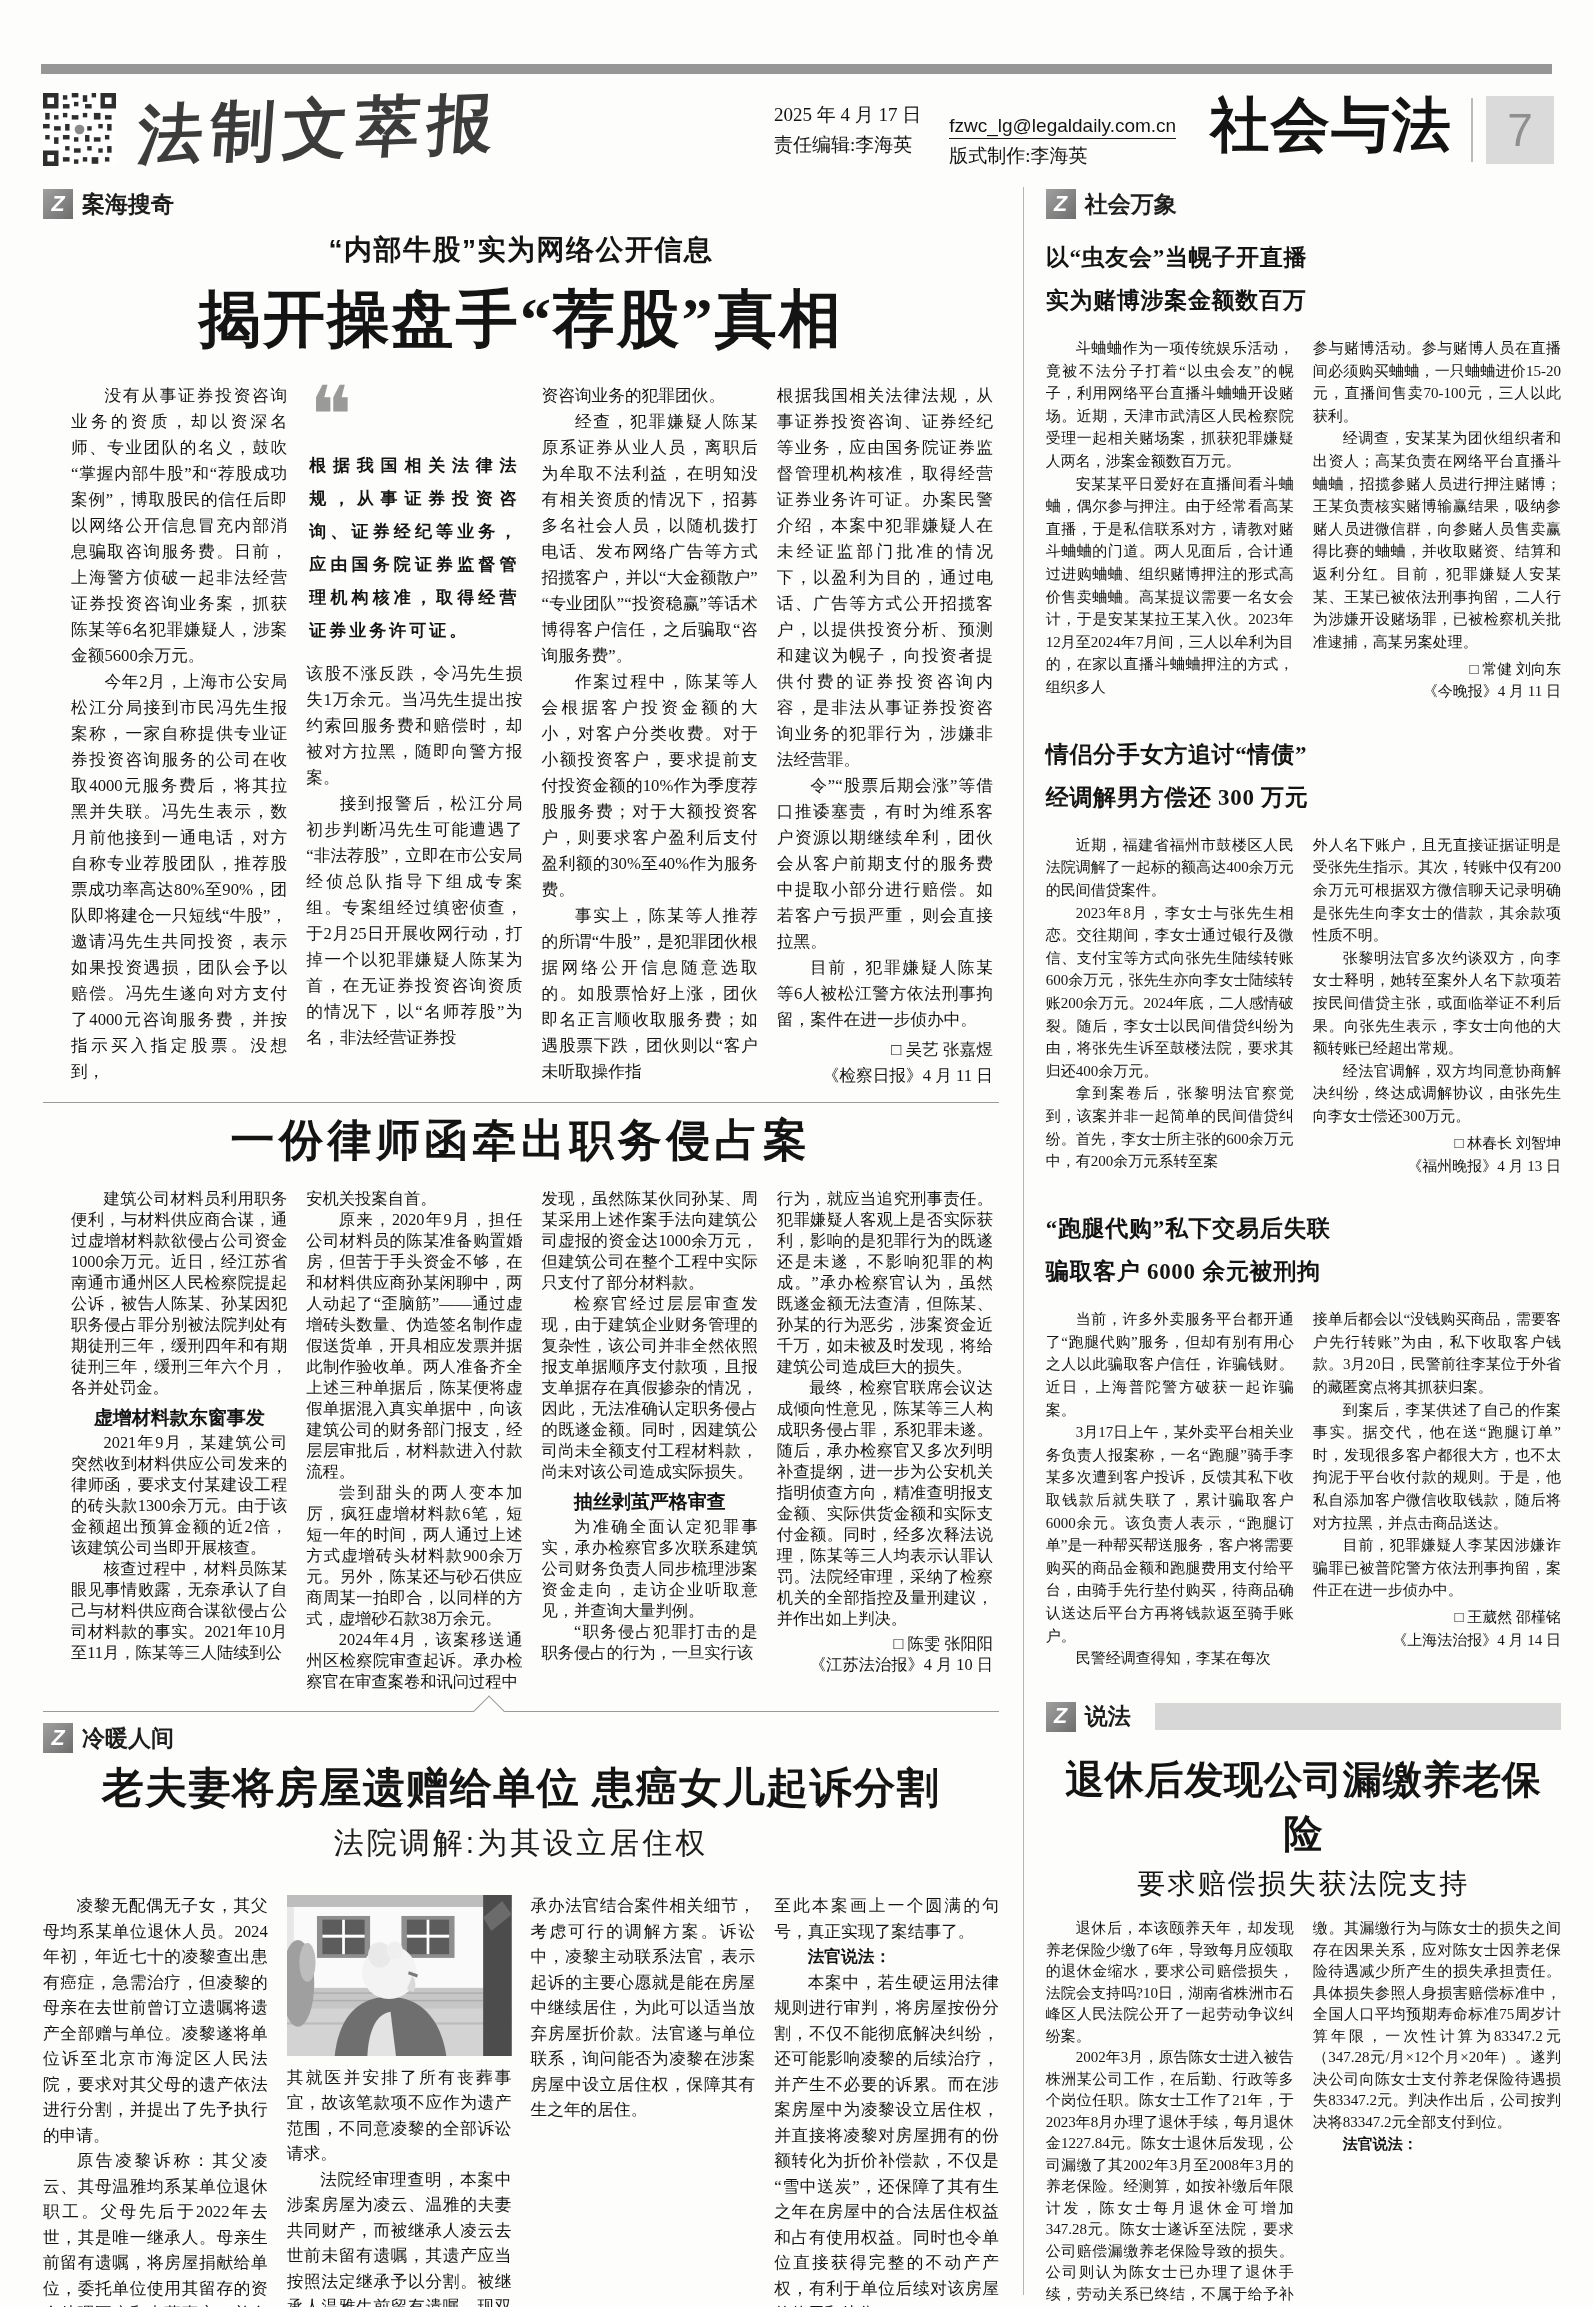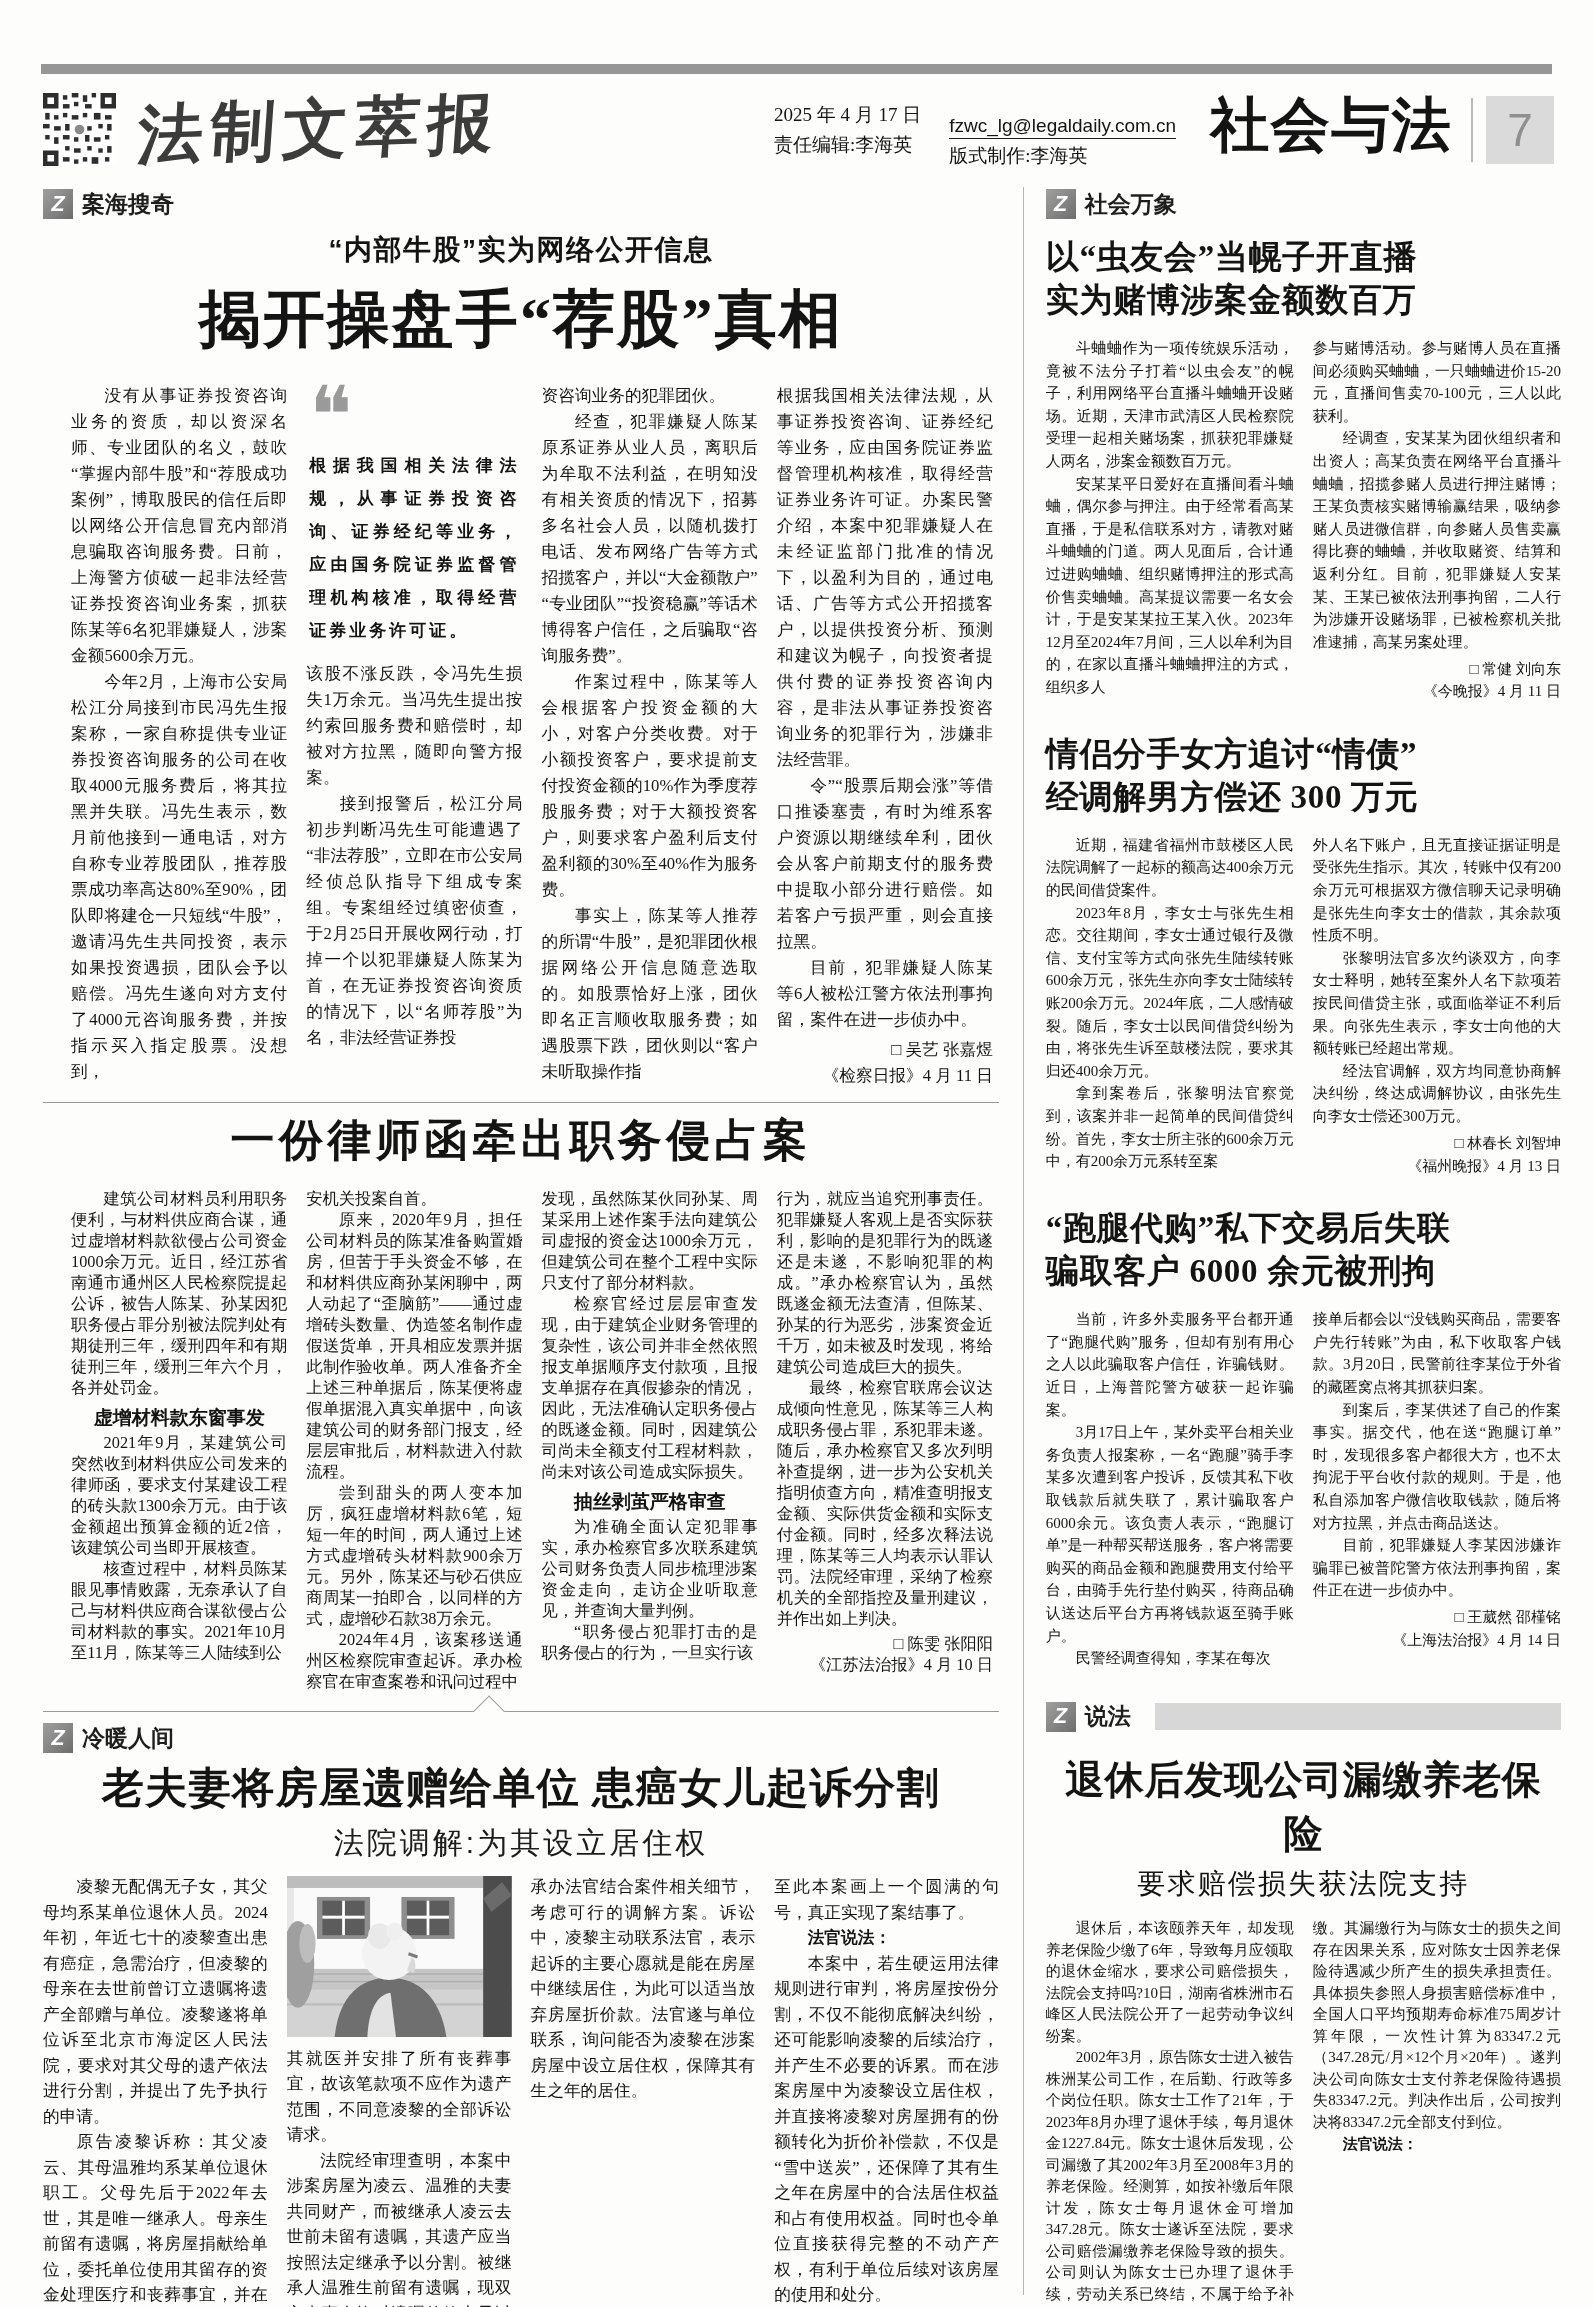--- a/index.html
+++ b/index.html
@@ -54,26 +54,26 @@
   .h2x{text-align:center;font-size:44px;font-weight:900;letter-spacing:4.4px;margin:7.4px 0 18px;}
   .a2 .col{font-size:16.3px;line-height:21px;}
   .inhead{font-family:"Liberation Sans",sans-serif;font-weight:bold;font-size:19px;text-align:center;
           margin:9px 0 4.4px;text-indent:0 !important;}
   .chevdiv{position:relative;height:1.5px;background:#999;margin:19px 0 9px;}
   .chev{position:absolute;left:435px;top:-10.4px;width:21px;height:21px;background:#fdfdfc;
         border-left:1.5px solid #999;border-top:1.5px solid #999;transform:rotate(45deg);}
   
   .h3x{text-align:center;font-size:42px;font-weight:900;letter-spacing:1.5px;margin:4.4px 0 7.4px;}
   .h3sub{text-align:center;font-size:30px;font-family:"Liberation Sans",sans-serif;letter-spacing:3px;
-         margin:0 0 10px;color:#1c1c1c;}
+         margin:0 0 29px;color:#1c1c1c;}
   .a3 .col{font-size:16.7px;line-height:25.5px;}
   .illus{width:100%;height:161px;display:block;margin:1.5px 0 9px;}
   
   .sideart{margin-bottom:30px;}
-  .sh{font-size:33px;font-weight:900;line-height:43px;letter-spacing:0.7px;}
+  .sh{font-size:23px;font-weight:900;line-height:43px;letter-spacing:0.7px;}
   .scols{display:flex;gap:19px;margin-top:15px;}
   .scol{flex:1;text-align:justify;font-size:15px;line-height:22.6px;}
   .dh{text-align:center;font-size:39px;font-weight:900;letter-spacing:0.7px;margin:19px 0 4.4px;}
   .dsub{text-align:center;font-size:28px;font-family:"Liberation Sans",sans-serif;letter-spacing:2.2px;margin:0 0 7.4px;}
   .dcols .scol{line-height:21.5px;}
 </style>
 </head>
 <body>
 
 <div class="topbar"></div>

